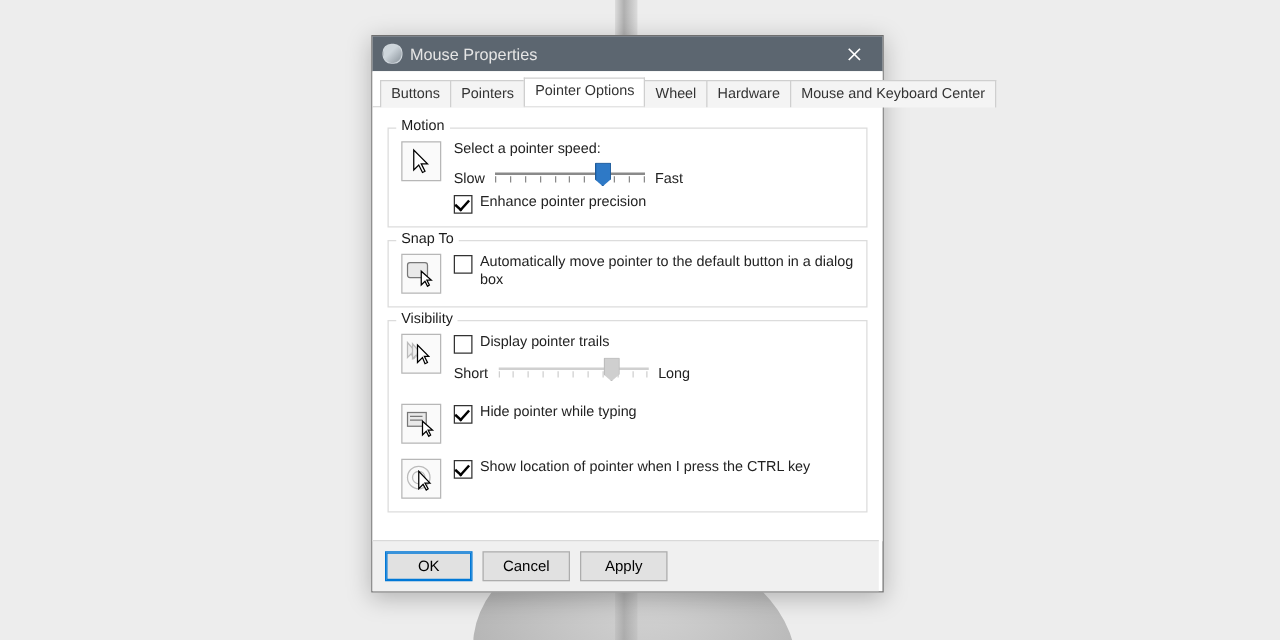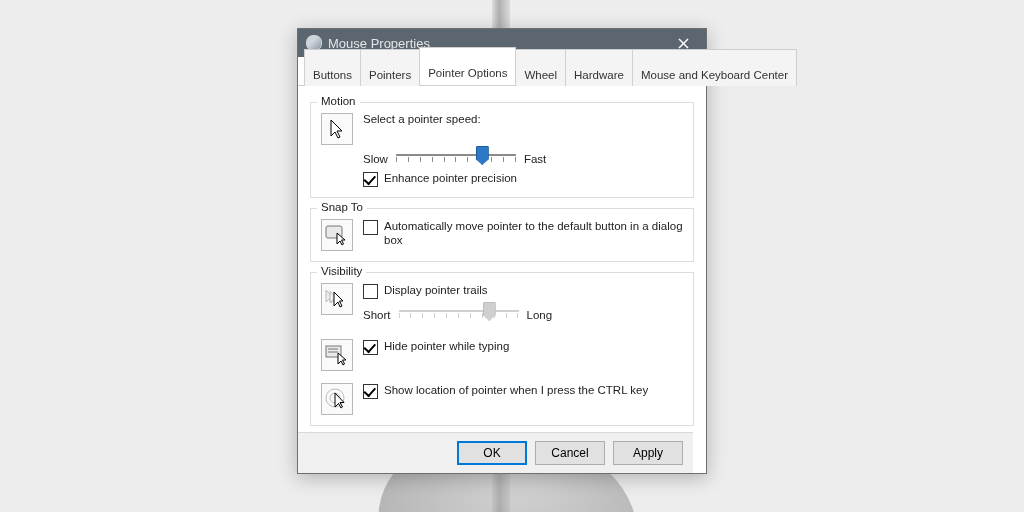--- a/index.html
+++ b/index.html
@@ -22,40 +22,40 @@
   .titlebar .ticon{width:14px;height:14px;margin-right:6px;
     border:1px solid #cfd6dc;border-radius:7px;
     background:linear-gradient(135deg,#cdd5db 40%,#8b949c)}
   .titlebar .ttl{flex:1}
   .closex{width:34px;height:22px;display:flex;align-items:center;justify-content:center;
     color:#fff;cursor:default}
   .closex svg{stroke:#fff;stroke-width:1.4}
 
   .tabs{display:flex;align-items:flex-end;height:24px;border-bottom:1px solid #cfcfcf;
     padding:4px 6px 0 6px;background:#fff;gap:0}
-  .tab{padding:18px 8px 4px;border:1px solid #cfcfcf;border-bottom:none;
+  .tab{padding:3px 8px 4px;border:1px solid #cfcfcf;border-bottom:none;
     background:#f4f4f4;color:#333;font-size:11.5px;line-height:14px;position:relative;
     top:1px;margin-right:-1px;white-space:nowrap}
   .tab.active{background:#fff;top:0;padding-bottom:5px;z-index:2}
 
   .client{position:absolute;left:0;right:0;top:57px;bottom:40px;padding:8px 12px 0;
     background:#fff}
 
   .group{border:1px solid #dcdcdc;margin:8px 0 10px;padding:10px 10px 10px 10px;
     position:relative}
   .group>.legend{position:absolute;top:-8px;left:6px;background:#fff;
     padding:0 4px;color:#1a1a1a;font-size:11.5px}
 
   .row{display:flex;align-items:flex-start;gap:10px}
   .gicon{width:30px;height:30px;flex:0 0 30px;border:1px solid #b7b7b7;
     background:#fafafa;display:flex;align-items:center;justify-content:center}
   .gicon svg{display:block}
 
   .optcol{flex:1;font-size:11.5px;color:#222}
-  .lbl{margin-bottom:20px}
+  .lbl{margin-bottom:4px}
 
   .slider{display:flex;align-items:flex-end;gap:8px;margin:2px 0 6px}
   .slider .cap{font-size:11.5px}
   .track{position:relative;width:120px;height:20px}
   .track .bar{position:absolute;left:0;right:0;top:9px;height:2px;background:#8a8a8a}
   .track .ticks{position:absolute;left:0;right:0;top:12px;display:flex;
     justify-content:space-between}
   .track .ticks i{width:1px;height:5px;background:#8a8a8a;display:block}
   .thumb{position:absolute;top:1px;width:11px;height:17px;background:#2e79c6;
     border:1px solid #1d5a99;border-radius:1px;
@@ -64,22 +64,22 @@
   .track.disabled .ticks i{background:#d0d0d0}
   .thumb.disabled{background:#cfcfcf;border-color:#bdbdbd}
 
   label.ck{display:flex;align-items:flex-start;gap:6px;font-size:11.5px;
     line-height:14px}
   .cb{width:13px;height:13px;border:1px solid #333;background:#fff;flex:0 0 13px;
     display:flex;align-items:center;justify-content:center;margin-top:1px}
   .cb.checked::after{content:"";width:9px;height:5px;border:2px solid #000;
     border-top:none;border-right:none;transform:rotate(-48deg) translate(0px,-1px)}
 
-  .btnbar{position:absolute;left:0;right:13px;bottom:0;height:40px;background:#f0f0f0;
-    border-top:1px solid #d9d9d9;display:flex;justify-content:flex-end;
+  .btnbar{position:absolute;left:0;right:3px;bottom:0;height:40px;background:#f0f0f0;
+    border-top:1px solid #d9d9d9;display:flex;
     align-items:center;gap:8px;padding:0 10px}
   .wbtn{min-width:68px;height:22px;border:1px solid #adadad;background:#e1e1e1;
     font-size:12px;display:flex;align-items:center;justify-content:center}
   .wbtn.default{border:1px solid #0078d7;outline:1px solid #0078d7;outline-offset:-2px}
 
   .stack{display:flex;flex-direction:column;gap:12px}
 </style>
 </head>
 <body>
 

